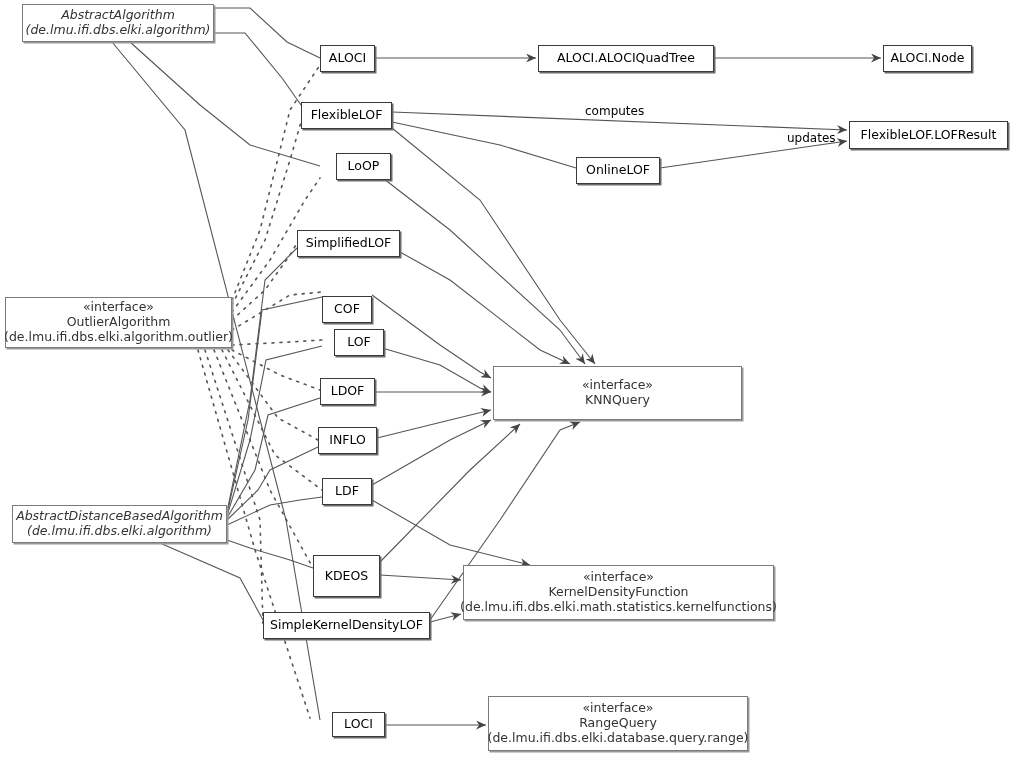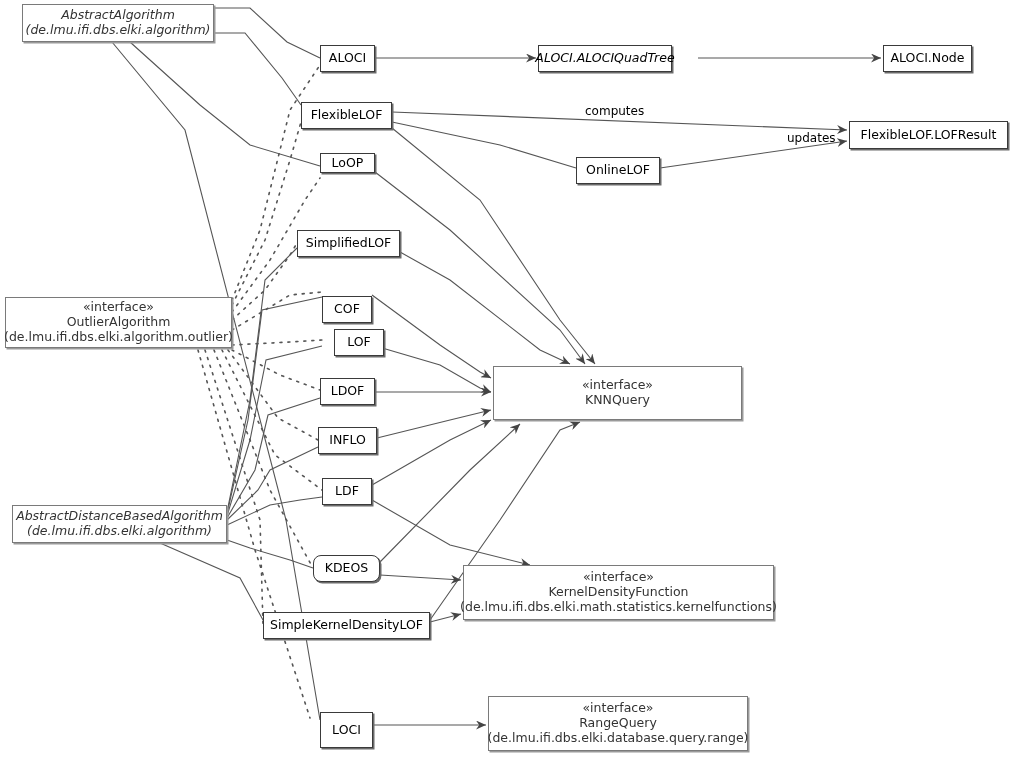--- a/index.html
+++ b/index.html
@@ -125,33 +125,33 @@
       </g>
   </svg>
   <div id="nodes-layer">
       <div class="node abstract" style="left: 22px; top: 4px; width: 192px; height: 38px;">
         <span class="ln">AbstractAlgorithm</span>
         <span class="ln">(de.lmu.ifi.dbs.elki.algorithm)</span>
       </div>
       <div class="node cls" style="left: 320px; top: 45px; width: 55px; height: 27px;">
         <span class="ln">ALOCI</span>
       </div>
-      <div class="node cls" style="left: 538px; top: 45px; width: 134px; height: 27px; font-style: italic;">
+      <div class="node cls" style="left: 538px; top: 45px; width: 176px; height: 27px;">
         <span class="ln">ALOCI.ALOCIQuadTree</span>
       </div>
       <div class="node cls" style="left: 883px; top: 45px; width: 89px; height: 27px;">
         <span class="ln">ALOCI.Node</span>
       </div>
       <div class="node cls" style="left: 301px; top: 102px; width: 91px; height: 27px;">
         <span class="ln">FlexibleLOF</span>
       </div>
       <div class="node cls" style="left: 849px; top: 121px; width: 159px; height: 28px;">
         <span class="ln">FlexibleLOF.LOFResult</span>
       </div>
-      <div class="node cls" style="left: 320px; top: 153px; width: 55px; height: 20px;">
+      <div class="node cls" style="left: 336px; top: 153px; width: 55px; height: 27px;">
         <span class="ln">LoOP</span>
       </div>
       <div class="node cls" style="left: 576px; top: 157px; width: 84px; height: 27px;">
         <span class="ln">OnlineLOF</span>
       </div>
       <div class="node cls" style="left: 297px; top: 230px; width: 103px; height: 27px;">
         <span class="ln">SimplifiedLOF</span>
       </div>
       <div class="node iface" style="left: 5px; top: 297px; width: 227px; height: 51px;">
         <span class="ln">«interface»</span>
@@ -174,32 +174,32 @@
       <div class="node cls" style="left: 318px; top: 427px; width: 59px; height: 27px;">
         <span class="ln">INFLO</span>
       </div>
       <div class="node cls" style="left: 322px; top: 478px; width: 50px; height: 27px;">
         <span class="ln">LDF</span>
       </div>
       <div class="node abstract" style="left: 12px; top: 505px; width: 215px; height: 38px;">
         <span class="ln">AbstractDistanceBasedAlgorithm</span>
         <span class="ln">(de.lmu.ifi.dbs.elki.algorithm)</span>
       </div>
-      <div class="node cls" style="left: 313px; top: 555px; width: 67px; height: 27px; border-radius: 8px;">
+      <div class="node cls" style="left: 313px; top: 555px; width: 67px; height: 42px;">
         <span class="ln">KDEOS</span>
       </div>
       <div class="node iface" style="left: 463px; top: 565px; width: 311px; height: 55px;">
         <span class="ln">«interface»</span>
         <span class="ln">KernelDensityFunction</span>
         <span class="ln">(de.lmu.ifi.dbs.elki.math.statistics.kernelfunctions)</span>
       </div>
       <div class="node cls" style="left: 263px; top: 612px; width: 167px; height: 27px;">
         <span class="ln">SimpleKernelDensityLOF</span>
       </div>
-      <div class="node cls" style="left: 320px; top: 712px; width: 53px; height: 36px;">
+      <div class="node cls" style="left: 332px; top: 712px; width: 53px; height: 25px;">
         <span class="ln">LOCI</span>
       </div>
       <div class="node iface" style="left: 488px; top: 696px; width: 260px; height: 55px;">
         <span class="ln">«interface»</span>
         <span class="ln">RangeQuery</span>
         <span class="ln">(de.lmu.ifi.dbs.elki.database.query.range)</span>
       </div>
     </div>
   <div id="labels-layer">
       <div class="edge-label" style="left: 585px; top: 104px;">computes</div>

